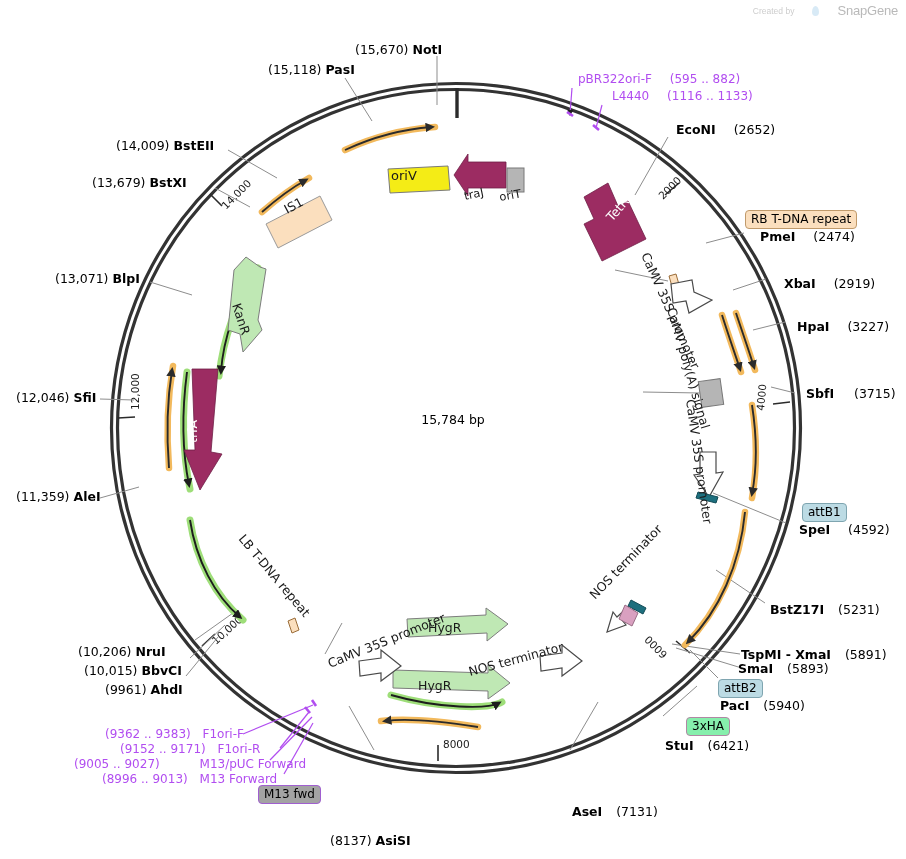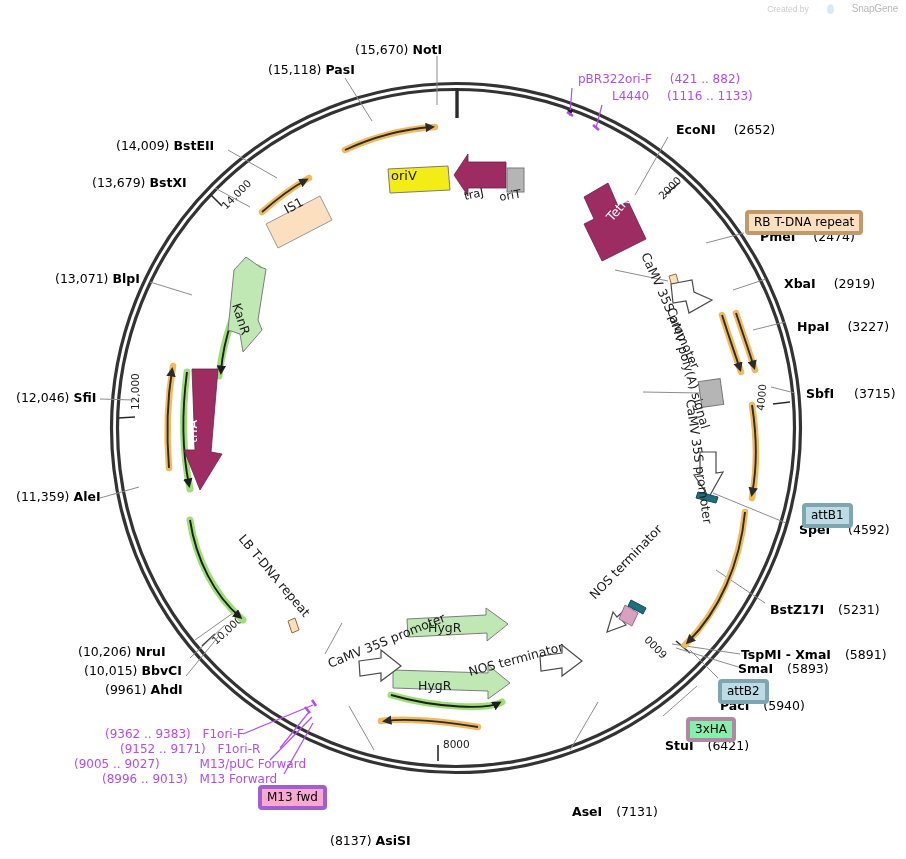--- a/index.html
+++ b/index.html
@@ -2,37 +2,37 @@
 <html><head>
 <meta charset="utf-8">
 <style>
   html,body{margin:0;padding:0;background:#ffffff;}
   body{width:906px;height:859px;position:relative;overflow:hidden;
        font-family:"DejaVu Sans","Liberation Sans",sans-serif;color:#000;}
   #map{position:absolute;left:0;top:0;width:906px;height:859px;}
   .wm{position:absolute;right:8px;top:3px;display:flex;align-items:center;gap:18px;
       font-family:"Liberation Sans",sans-serif;font-size:9.5px;color:#c8c8c8;}
   .wm .wm-t1{color:#cdcdcd;font-size:8.5px;}
-  .wm .wm-t2{color:#b9b9b9;font-size:10px;letter-spacing:-0.2px;}
+  .wm .wm-t2{color:#b9b9b9;font-size:13px;letter-spacing:-0.2px;}
   .wm .wm-drop{width:7px;height:10px;background:#d8eaf6;
       border-radius:50% 50% 50% 50%/60% 60% 40% 40%;transform:rotate(0deg);}
   
   .lbl{position:absolute;white-space:nowrap;font-size:12.5px;line-height:13px;}
   .enz{font-weight:bold;}
   .pos{font-weight:normal;}
   .primer{color:#b14df0;font-size:12px;white-space:nowrap;position:absolute;}
   .ctr-title{position:absolute;text-align:center;width:300px;left:303px;top:412px;}
   .ctr-title .nm{font-size:15px;font-weight:bold;letter-spacing:0px;}
   .ctr-title .bp{font-size:12.5px;}
   .chip{position:absolute;font-size:12px;padding:1px 5px 2px 5px;border-radius:4px;
-        border:4px solid #4d7c0f;white-space:nowrap;}
+        border:1px solid #4d7c0f;white-space:nowrap;}
   .chip-orange{background:#fbdfbe;border-color:#c09a6b;}
   .chip-blue{background:#bcdbe4;border-color:#7fa5b0;}
   .chip-pink{background:#86efac;border-color:#b088a4;}
-  .chip-violet{background:#f9a8d4;border-color:#a05fd0;color:#000;}
+  .chip-violet{background:#a3a3a3;border-color:#a05fd0;color:#000;}
 </style>
 </head>
 <body>
 
 <div class="wm">
   <span class="wm-t1">Created by</span>
   <span class="wm-drop"></span>
   <span class="wm-t2">SnapGene</span>
 </div>
 
@@ -255,20 +255,21 @@
     <text x="470" y="676" transform="rotate(-15 470 676)">NOS terminator</text>
     <text x="391" y="180" font-size="13">oriV</text>
     <text x="465" y="200" transform="rotate(-12 465 200)" font-size="11.5">traJ</text>
     <text x="500" y="201" transform="rotate(-10 500 201)" font-size="11.5">oriT</text>
     <text x="428" y="632" font-size="12.5">HygR</text>
     <text x="418" y="690" font-size="12.5">HygR</text>
   </g>
 </svg>
 
 <div class="ctr-title">
+  <div class="bp">15,784 bp</div>
 </div>
 
 <div class="lbl" style="left:355px;top:43px;">
   <span class="pos">(15,670)</span>
   <span class="enz">NotI</span>
 </div>
 <div class="lbl" style="left:268px;top:63px;">
   <span class="pos">(15,118)</span>
   <span class="enz">PasI</span>
 </div>
@@ -352,21 +353,21 @@
   <span class="enz">PmeI</span>
   <span class="pos" style="margin-left:14px;">(2474)</span>
 </div>
 <div class="lbl" style="left:676px;top:123px;">
   <span class="enz">EcoNI</span>
   <span class="pos" style="margin-left:14px;">(2652)</span>
 </div>
 
 <div class="primer" style="left:578px;top:72px;">
   <span>pBR322ori-F</span>
-  <span style="margin-left:14px;">(421 .. 882)</span>
+  <span style="margin-left:14px;">(595 .. 882)</span>
 </div>
 <div class="primer" style="left:612px;top:89px;">
   <span>L4440</span>
   <span style="margin-left:14px;">(1116 .. 1133)</span>
 </div>
 <div class="primer" style="left:105px;top:727px;">
   <span>(9362 .. 9383)</span>
   <span style="margin-left:8px;">F1ori-F</span>
 </div>
 <div class="primer" style="left:120px;top:742px;">

